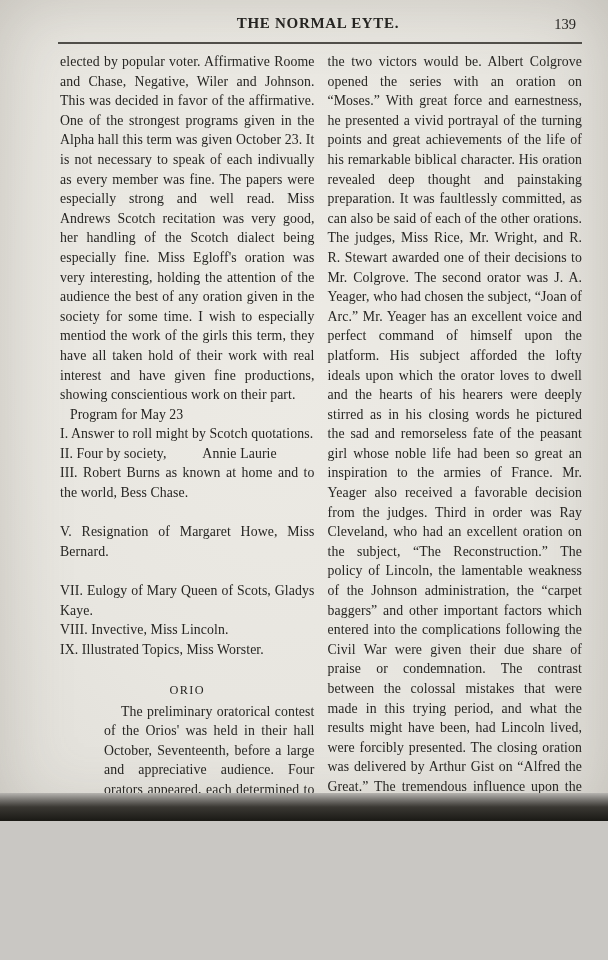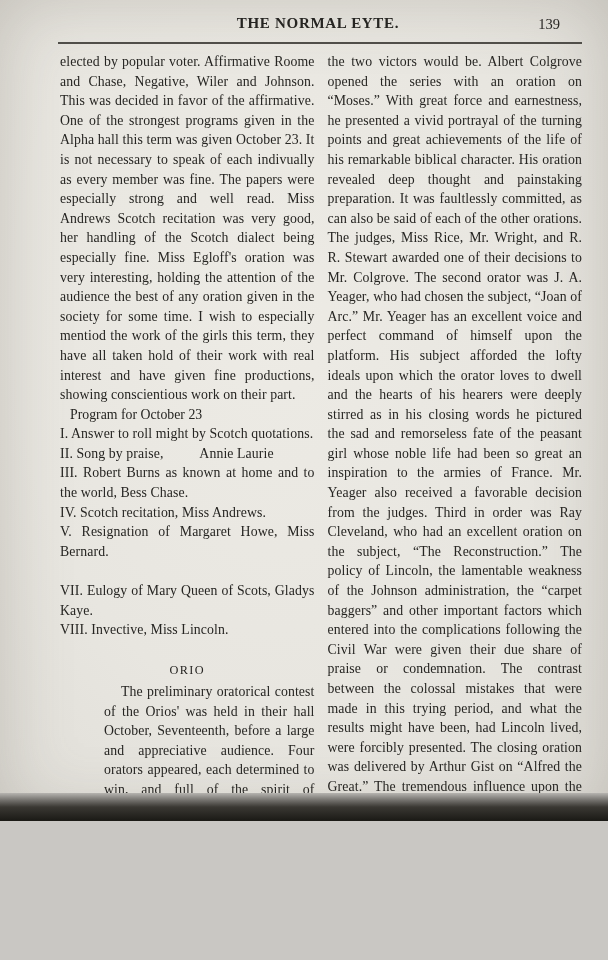--- a/index.html
+++ b/index.html
@@ -10,21 +10,21 @@
     background: radial-gradient(ellipse at 45% 38%, #edebe5 0%, #e8e6e0 55%, #dedcd6 100%);
     box-shadow: inset 0 0 70px rgba(110,105,95,0.28);
     font-family: "Liberation Serif", "DejaVu Serif", serif;
     color:#262522;
   }
   .header { position:relative; height:24px; margin-top:15px; }
   .journal-title {
     position:absolute; left:calc(50% + 14px); transform:translateX(-50%);
     font-weight:bold; font-size:15px; letter-spacing:0.7px; white-space:nowrap;
   }
-  .page-number { position:absolute; right:48px; top:1px; font-size:14.5px; }
+  .page-number { position:absolute; right:32px; top:1px; font-size:14.5px; }
   .rule { margin:3px 26px 0 58px; border-top:2px solid #504e49; height:0; }
   .columns { display:flex; gap:13px; padding:8px 26px 0 60px;justify-content:flex-end; }
   .col { flex:1; min-width:0; }
   .body-text {
     margin:0; font-size:13.8px; line-height:19.6px;
     text-align:justify; letter-spacing:0.1px;
   }
   .indent { text-indent:17px;margin-left:44px; }
   .program-heading { margin:0; font-size:13.8px; line-height:19.6px; text-indent:10px; }
   .prog-item { margin:0; font-size:13.8px; line-height:19.6px; text-align:justify; letter-spacing:0.1px; }
@@ -46,30 +46,31 @@
   <div class="header">
     <span class="journal-title">THE NORMAL EYTE.</span>
     <span class="page-number">139</span>
   </div>
   <div class="rule"></div>
 
   <div class="columns">
 
     <div class="col">
       <p class="body-text">elected by popular voter. Affirmative Roome and Chase, Negative, Wiler and Johnson. This was decided in favor of the affirmative. One of the strongest programs given in the Alpha hall this term was given October 23. It is not necessary to speak of each indivually as every member was fine. The papers were especially strong and well read. Miss Andrews Scotch recitation was very good, her handling of the Scotch dialect being especially fine. Miss Egloff's oration was very interesting, holding the attention of the audience the best of any oration given in the society for some time. I wish to especially mentiod the work of the girls this term, they have all taken hold of their work with real interest and have given fine productions, showing conscientious work on their part.</p>
-      <p class="program-heading">Program for October 23</p>
+      <p class="program-heading">Program for May 23</p>
 
       <p class="prog-item"><span>I. Answer to roll might by Scotch quotations.</span><span class="prog-tail"></span></p>
-      <p class="prog-item"><span>II. Song by praise,</span><span class="prog-tail">Annie Laurie</span></p>
+      <p class="prog-item"><span>II. Four by society,</span><span class="prog-tail">Annie Laurie</span></p>
       <p class="prog-item"><span>III. Robert Burns as known at home and to the world, Bess Chase.</span><span class="prog-tail"></span></p>
-      <p class="prog-item"><span>IV. Scotch recitation, Miss Andrews.</span><span class="prog-tail"></span></p>
+      <p class="prog-item"><span class="prog-tail"></span></p>
       <p class="prog-item"><span>V. Resignation of Margaret Howe, Miss Bernard.</span><span class="prog-tail"></span></p>
       <p class="prog-item"><span class="prog-tail"></span></p>
       <p class="prog-item"><span>VII. Eulogy of Mary Queen of Scots, Gladys Kaye.</span><span class="prog-tail"></span></p>
       <p class="prog-item"><span>VIII. Invective, Miss Lincoln.</span><span class="prog-tail"></span></p>
+      <p class="prog-item"><span>IX. Illustrated Topics, Miss Worster.</span><span class="prog-tail"></span></p>
       <p class="prog-item"><span class="prog-tail"></span></p>
 
       <p class="section-heading">ORIO</p>
       <p class="body-text indent">The preliminary oratorical contest of the Orios' was held in their hall October, Seventeenth, before a large and appreciative audience. Four orators appeared, each determined to win, and full of the spirit of Demosthenes of old. When the last oration was concluded, the contest had proven such a close one that no one felt like venturing a prediction as to who</p>
     </div>
 
     <div class="col">
       <p class="body-text">the two victors would be.  Albert Colgrove opened the series with an oration on “Moses.”  With great force and earnestness, he presented a vivid portrayal of the turning points and great achievements of the life of his remarkable biblical character.  His oration revealed deep thought and painstaking preparation.  It was faultlessly committed, as can also be said of each of the other orations.  The judges, Miss Rice, Mr. Wright, and R. R. Stewart awarded one of their decisions to Mr. Colgrove. The second orator was J. A. Yeager, who had chosen the subject, “Joan of Arc.”  Mr. Yeager has an excellent voice and perfect command of himself upon the platform.  His subject afforded the lofty ideals upon which the orator loves to dwell and the hearts of his hearers were deeply stirred as in his closing words he pictured the sad and remorseless fate of the peasant girl whose noble life had been so great an inspiration to the armies of France.  Mr. Yeager also received a favorable decision from the judges.  Third in order was Ray Cleveland, who had an excellent oration on the subject, “The Reconstruction.”  The policy of Lincoln, the lamentable weakness of the Johnson administration, the “carpet baggers” and other important factors which entered into the complications following the Civil War were given their due share of praise or condemnation.  The contrast between the colossal mistakes that were made in this trying period, and what the results might have been, had Lincoln lived, were forcibly presented.  The closing oration was delivered by Arthur Gist on “Alfred the Great.”  The tremendous influence upon the world's history exerted by this great and noble character and the reverence in which his name is held by the civilized people of earth was certainly a theme to inspire any orator to his best efforts.  Mr.</p>
     </div>
 

